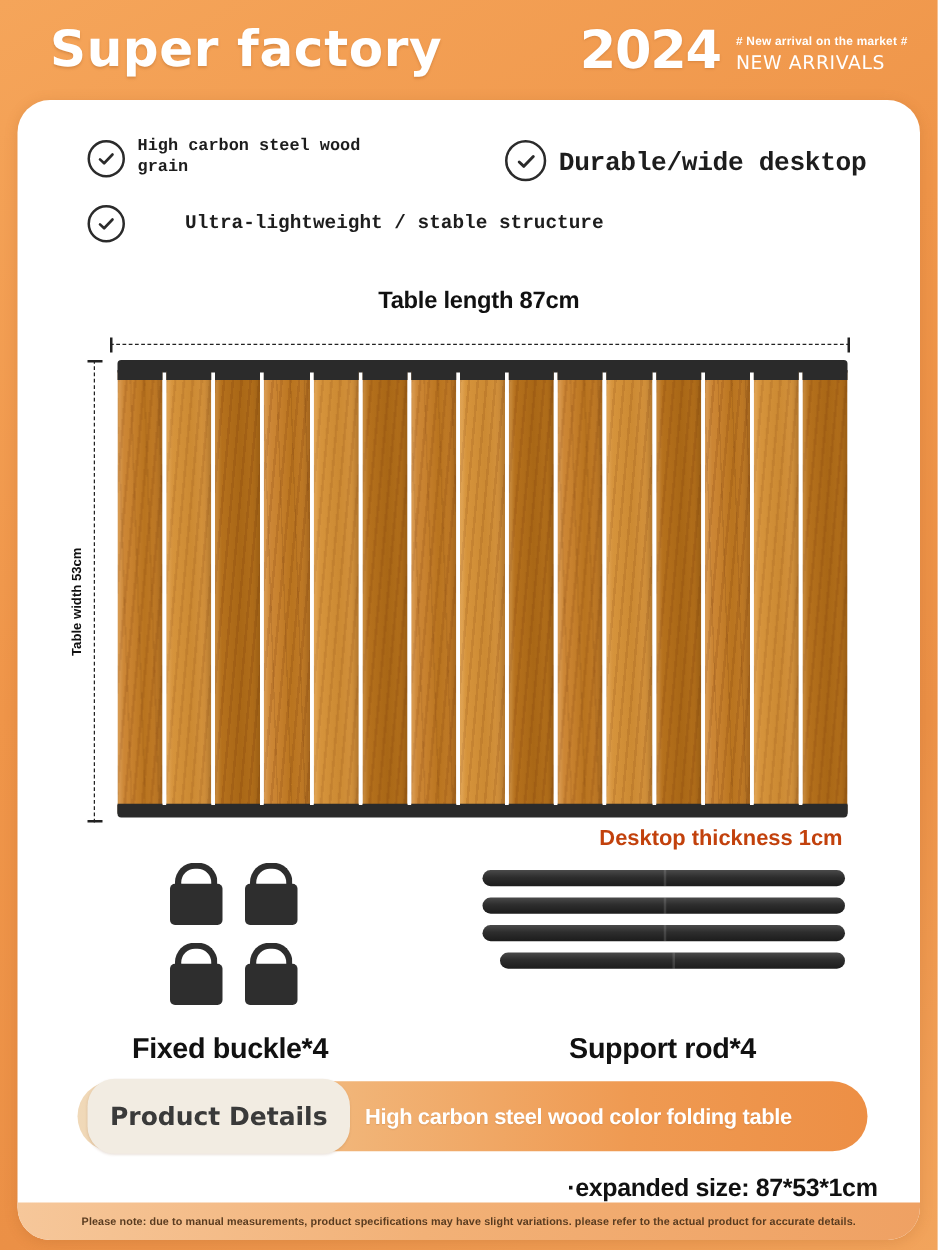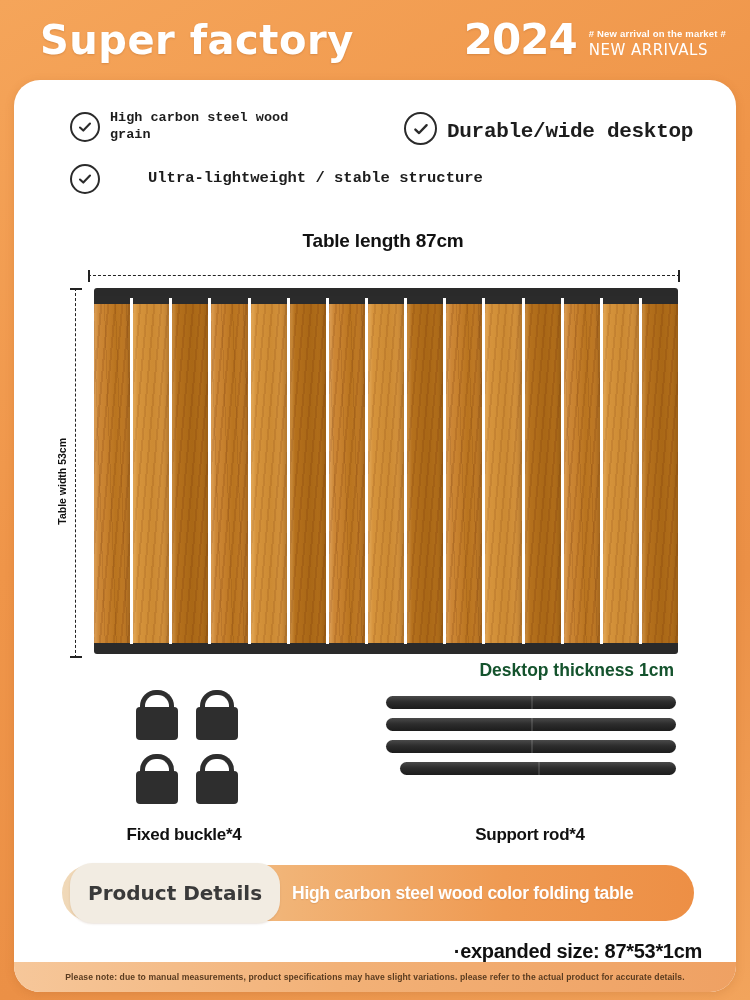--- a/index.html
+++ b/index.html
@@ -160,21 +160,21 @@
   }
   .table-bottom {
     position: absolute; top: 414px; left: 80px; right: 58px; height: 10px;
     background: #2a2a2a; border-radius: 0 0 3px 3px;
   }
 
   
   .thickness {
     position: absolute; top: 430px; left: 0; right: 0;
     text-align: right; padding-right: 62px;
-    font-size: 17.5px; font-weight: 700; color: #14532d;
+    font-size: 17.5px; font-weight: 700; color: #c2410c;
   }
   .buckles {
     position: absolute; top: 460px; left: 120px;
     display: grid; grid-template-columns: repeat(2, 46px);
     grid-gap: 14px 14px;
   }
   .buckle { width: 46px; height: 50px; position: relative; }
   .buckle .hook {
     position: absolute; top: 0; left: 6px; width: 34px; height: 20px;
     border: 5px solid #2e2e2e;
@@ -194,21 +194,21 @@
     background: linear-gradient(180deg,#4a4a4a 0%, #2d2d2d 45%, #1c1c1c 100%);
     position: relative;
   }
   .rod::after {
     content: ""; position: absolute; top: 0; bottom: 0; left: 50%;
     width: 2px; background: rgba(255,255,255,.13);
   }
   .rod.ind { margin-left: 14px; }
   .caption-row {
     position: absolute; top: 595px; left: 0; right: 0;
-    display: flex; font-size: 17px; font-weight: 700; color: #111;
+    display: flex; font-size: 23px; font-weight: 700; color: #111;
   }
   .cap-left { width: 340px; text-align: center; letter-spacing: -.3px;}
   .cap-right { flex: 1; text-align: center; padding-right: 30px; letter-spacing: -.3px;}
 
   
   .details-bar {
     position: absolute; top: 635px; left: 48px; right: 42px; height: 56px;
     border-radius: 28px;
     background: linear-gradient(90deg, #f0d9b9 0%, #f1b477 35%, #ef9a52 70%, #ed8f45 100%);
     display: flex; align-items: center;

